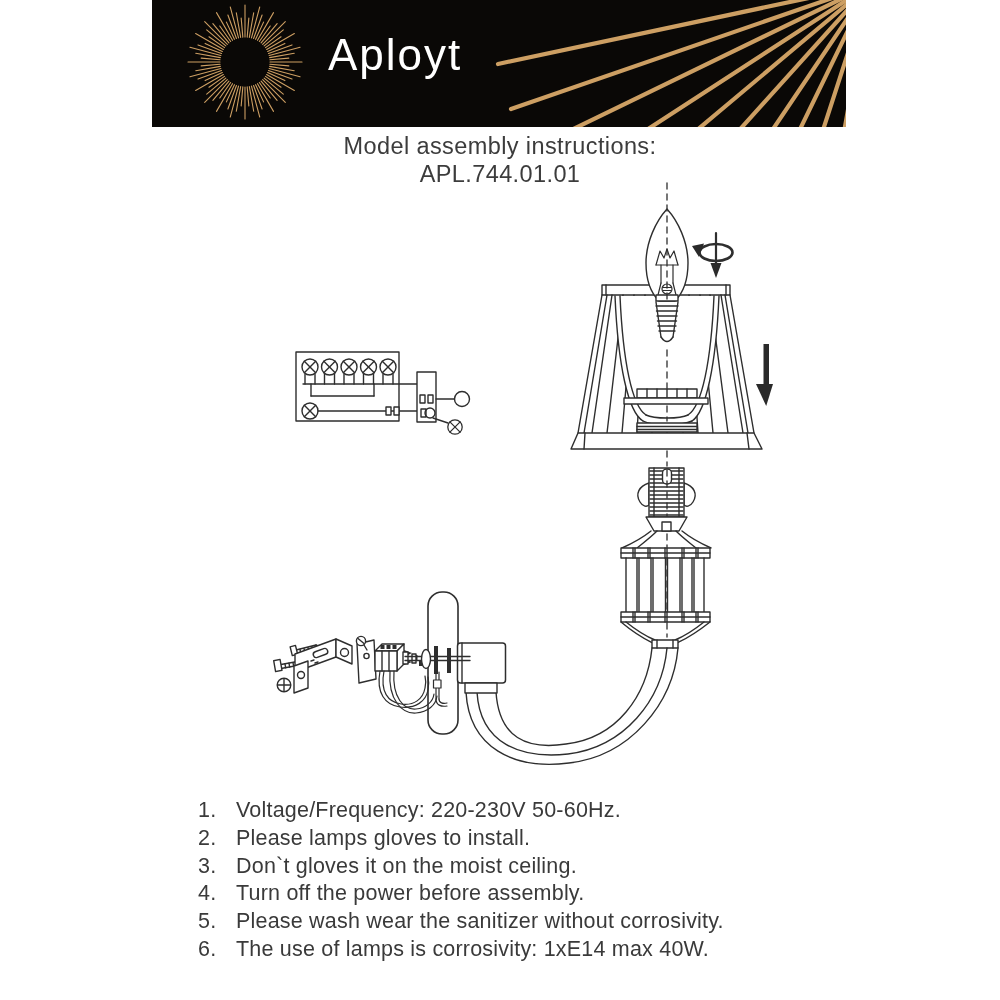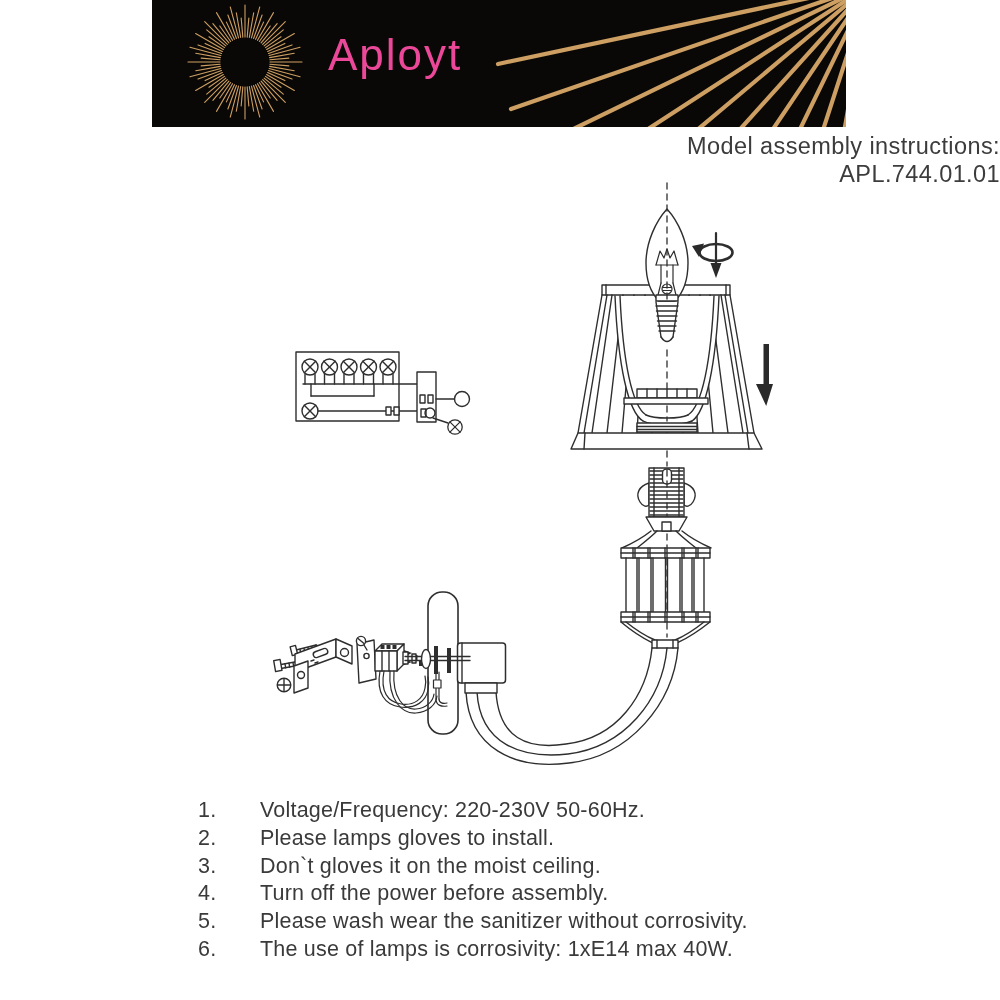--- a/index.html
+++ b/index.html
@@ -2,32 +2,32 @@
 <html><head>
 <meta charset="utf-8">
 <style>
   html,body{margin:0;padding:0;background:#fff;}
   .page{position:relative;width:1000px;height:1000px;background:#fff;overflow:hidden;
         font-family:"Liberation Sans",sans-serif;color:#3a3a3a;}
   
   .header{position:absolute;left:152px;top:0;width:694px;height:127px;background:#0a0806;overflow:hidden;}
   .header svg{position:absolute;left:0;top:0;}
   .brand{position:absolute;left:176px;top:33px;font-size:44px;font-weight:300;
-         letter-spacing:2px;color:#ec4899;line-height:1;}
+         letter-spacing:2px;color:#ffffff;line-height:1;}
   
-  .title-block{position:absolute;left:0;top:132px;width:1000px;text-align:right;
+  .title-block{position:absolute;left:0;top:132px;width:1000px;text-align:center;
                font-size:23.5px;line-height:28px;color:#3c3c3c;letter-spacing:.4px;font-weight:500;}
   
   .drawing{position:absolute;left:0;top:0;width:1000px;height:1000px;}
   
   .instructions{position:absolute;left:198px;top:797px;font-size:21.5px;color:#3a3a3a;
                 letter-spacing:.2px;}
   .instr-row{display:flex;height:27.7px;align-items:center;}
   .instr-num{width:38px;flex:0 0 38px;}
-  .instr-text{white-space:nowrap;margin-left:24px;}
+  .instr-text{white-space:nowrap;}
 </style>
 </head>
 <body>
 
 <div class="page">
 
   <div class="header">
     <svg width="694" height="127" viewBox="0 0 694 127">
       <g id="sunburst-rays">
           <line x1="118" y1="62" x2="150" y2="62" stroke="#cd9f63" stroke-width="1.1" stroke-linecap="round"></line>

